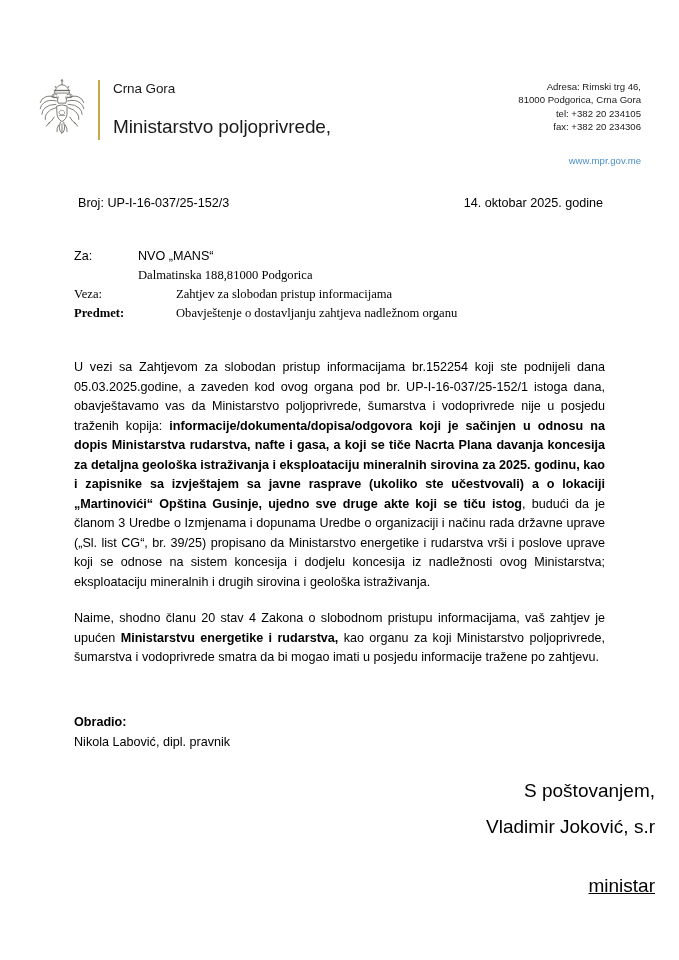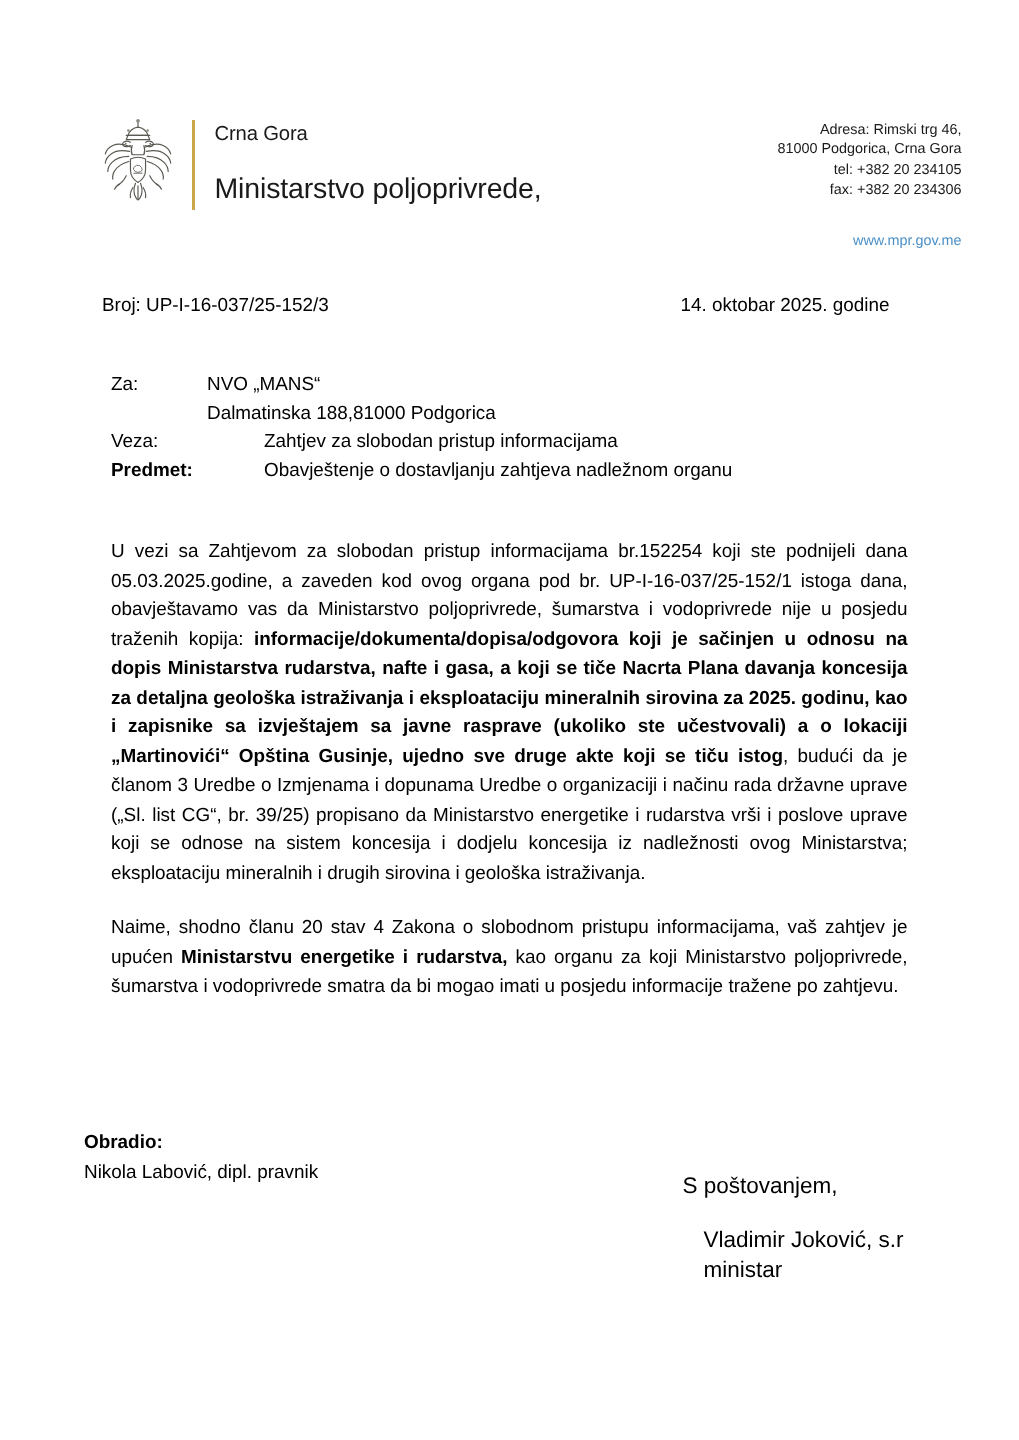--- a/index.html
+++ b/index.html
@@ -29,21 +29,21 @@
     left: 0;
     top: 78px;
     width: 679px;
     display: flex;
     align-items: flex-start;
     justify-content: space-between;
   }
   .lh-left {
     display: flex;
     align-items: stretch;
-    padding-left: 64px;
+    padding-left: 34px;
   }
   .emblem {
     width: 56px;
     height: 66px;
     flex: none;
     display: block;
   }
   .lh-divider {
     width: 2px;
     margin: 2px 0 4px 8px;
@@ -79,21 +79,21 @@
     color: #1a1a1a;
   }
   .lh-right .url {
     color: #4a8fc7;
     margin-top: 20px;
   }
 
   
   .refline {
     position: absolute;
-    left: 68px;
+    left: 78px;
     top: 194px;
     width: 531px;
     display: flex;
     justify-content: space-between;
     font-size: 12.6px;
     line-height: 18px;
     color: #000;
   }
   .refline .date { padding-right: 6px; }
 
@@ -104,21 +104,21 @@
     top: 247px;
     width: 531px;
     font-size: 12.6px;
     line-height: 19px;
   }
   .ab-row {
     display: flex;
     align-items: baseline;
     gap: 31px;
   }
-  .ab-row + .ab-row { margin-top: 0; }
+  .ab-row + .ab-row { margin-top: 0; font-family: Liberation Serif, serif; }
   .ab-label { flex: none; }
   .ab-label.w-za   { width: 33px; }
   .ab-label.w-wide { width: 71px; }
   .ab-indent       { width: 33px; flex: none; }
   .ab-gap-veza     { margin-top: 11px; }
   .ab-gap-predmet  { margin-top: 11px; }
   .bold { font-weight: bold; }
 
   
   .body {
@@ -134,40 +134,40 @@
   p.para {
     margin: 0 0 17px 0;
     text-align: justify;
     text-justify: inter-word;
   }
   p.para:last-child { margin-bottom: 0; }
 
   
   .obradio {
     position: absolute;
-    left: 56px;
+    left: 74px;
     top: 712px;
     width: 400px;
     font-size: 12.6px;
     line-height: 20px;
-    margin-top: 39px;
   }
   .obradio-title { font-weight: bold; }
 
   
   .signature {
     position: absolute;
     left: 455px;
     top: 781px;
     width: 200px;
-    font-size: 15px;
+    font-size: 19px;
     line-height: 20px;
+    text-align: right;
   }
   .sig-name { margin-top: 16px; margin-left: 14px; }
-  .sig-role { margin-left: 14px; }
+  .sig-role { margin-top: 39px; margin-left: 14px; text-decoration: underline; }
 </style>
 </head>
 <body>
 
 <div class="page">
 
   <div class="letterhead">
 
     <div class="lh-left">
       <span class="emblem">

